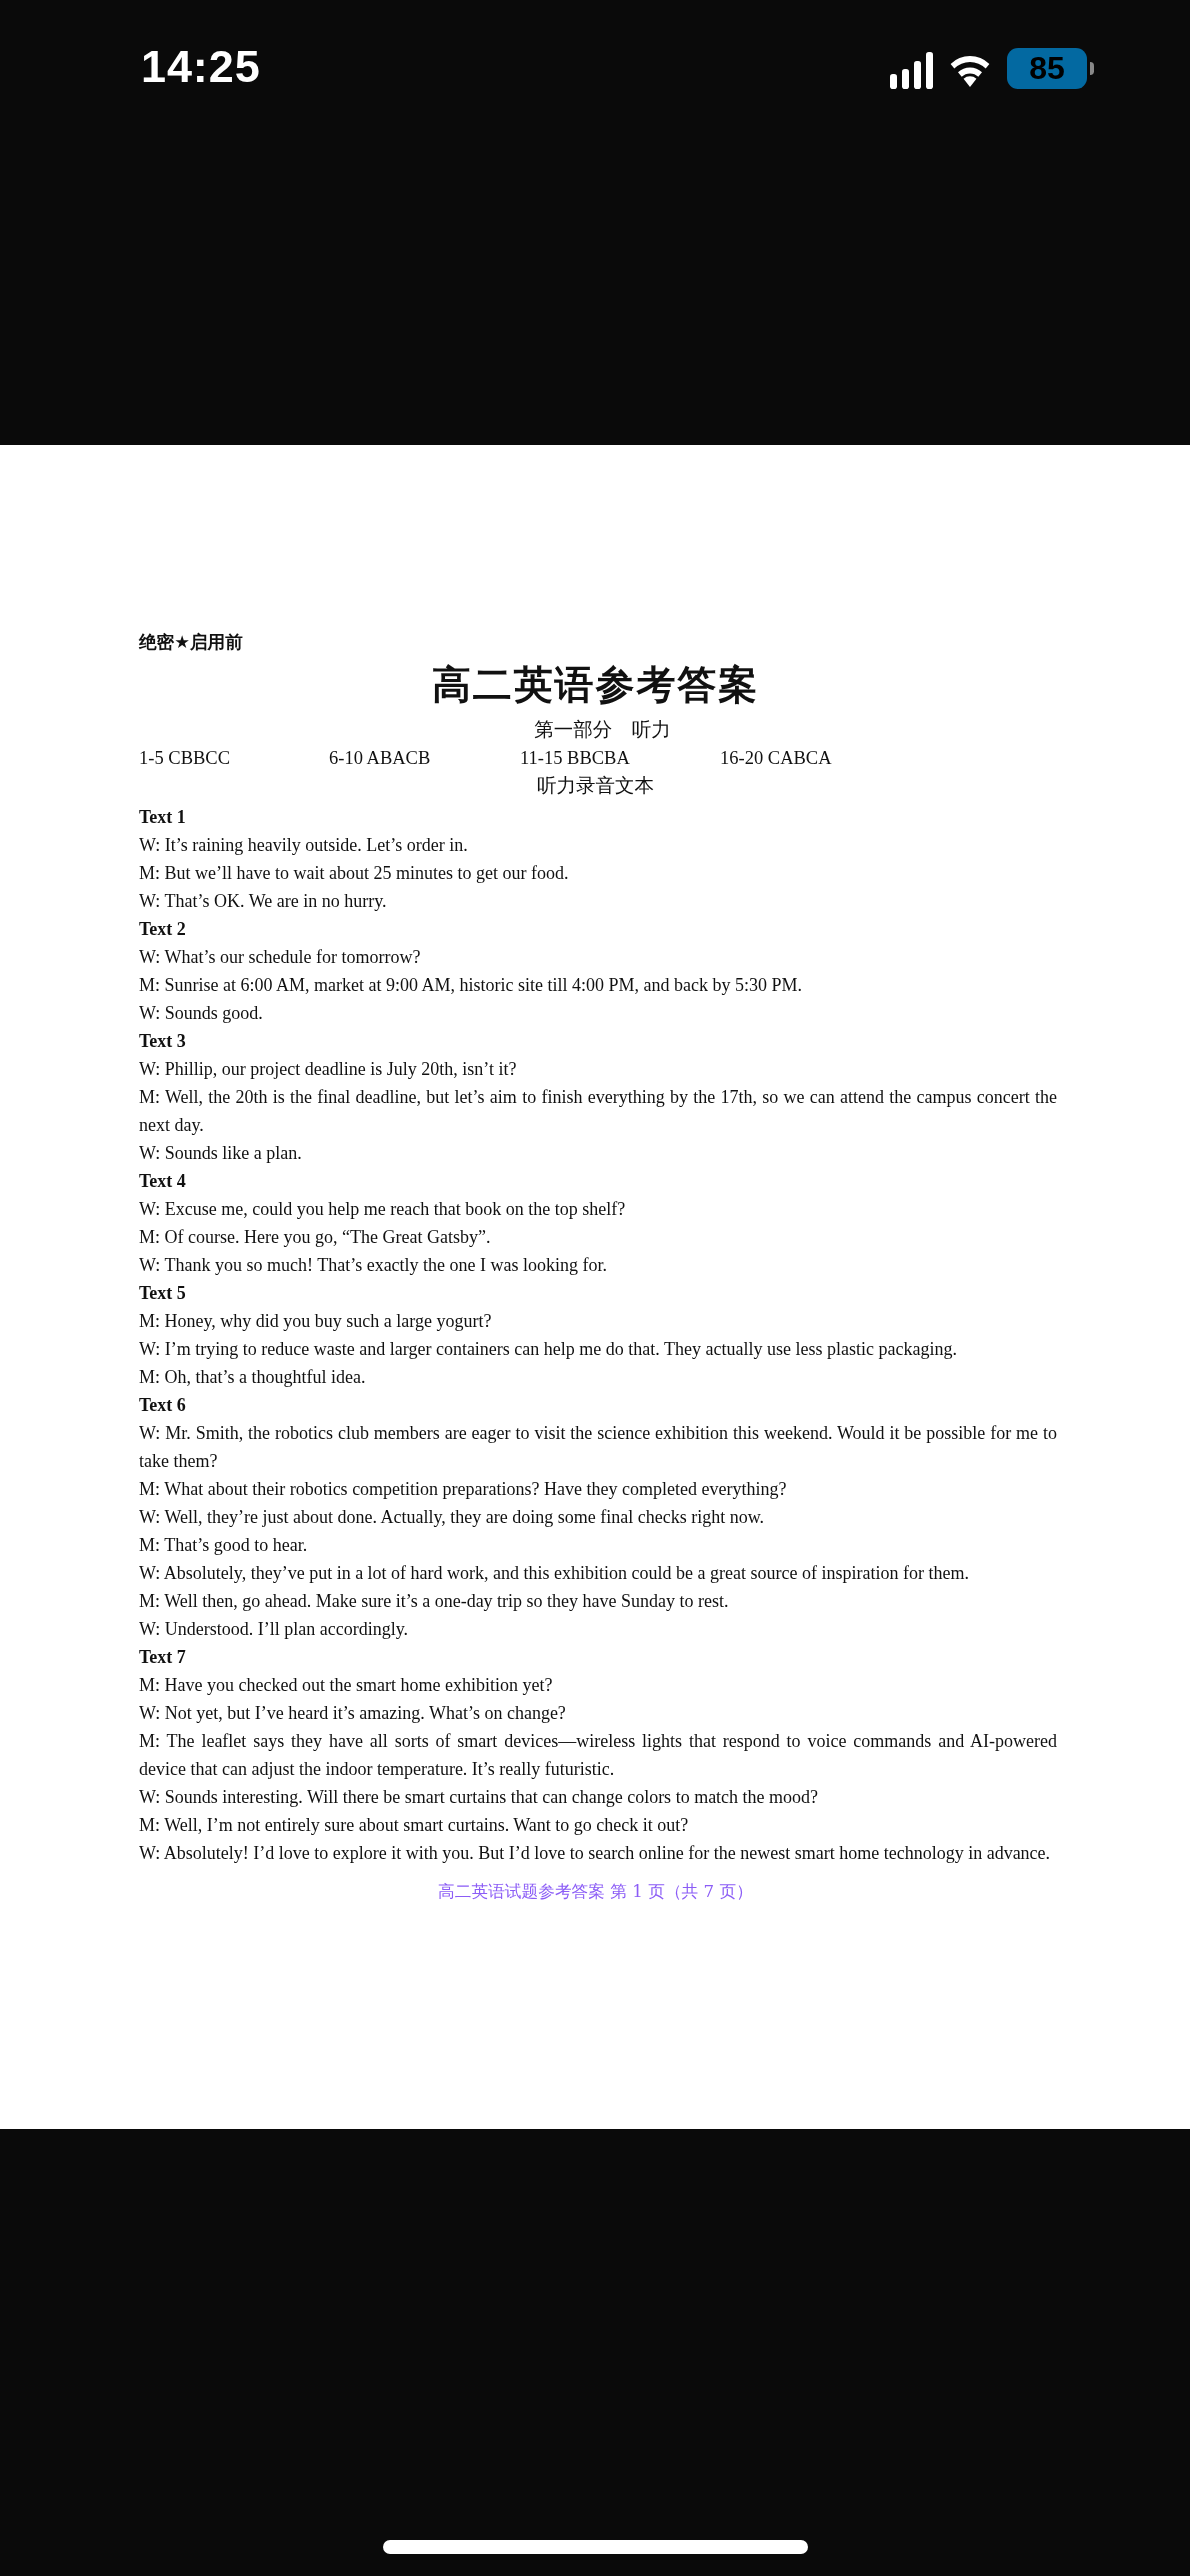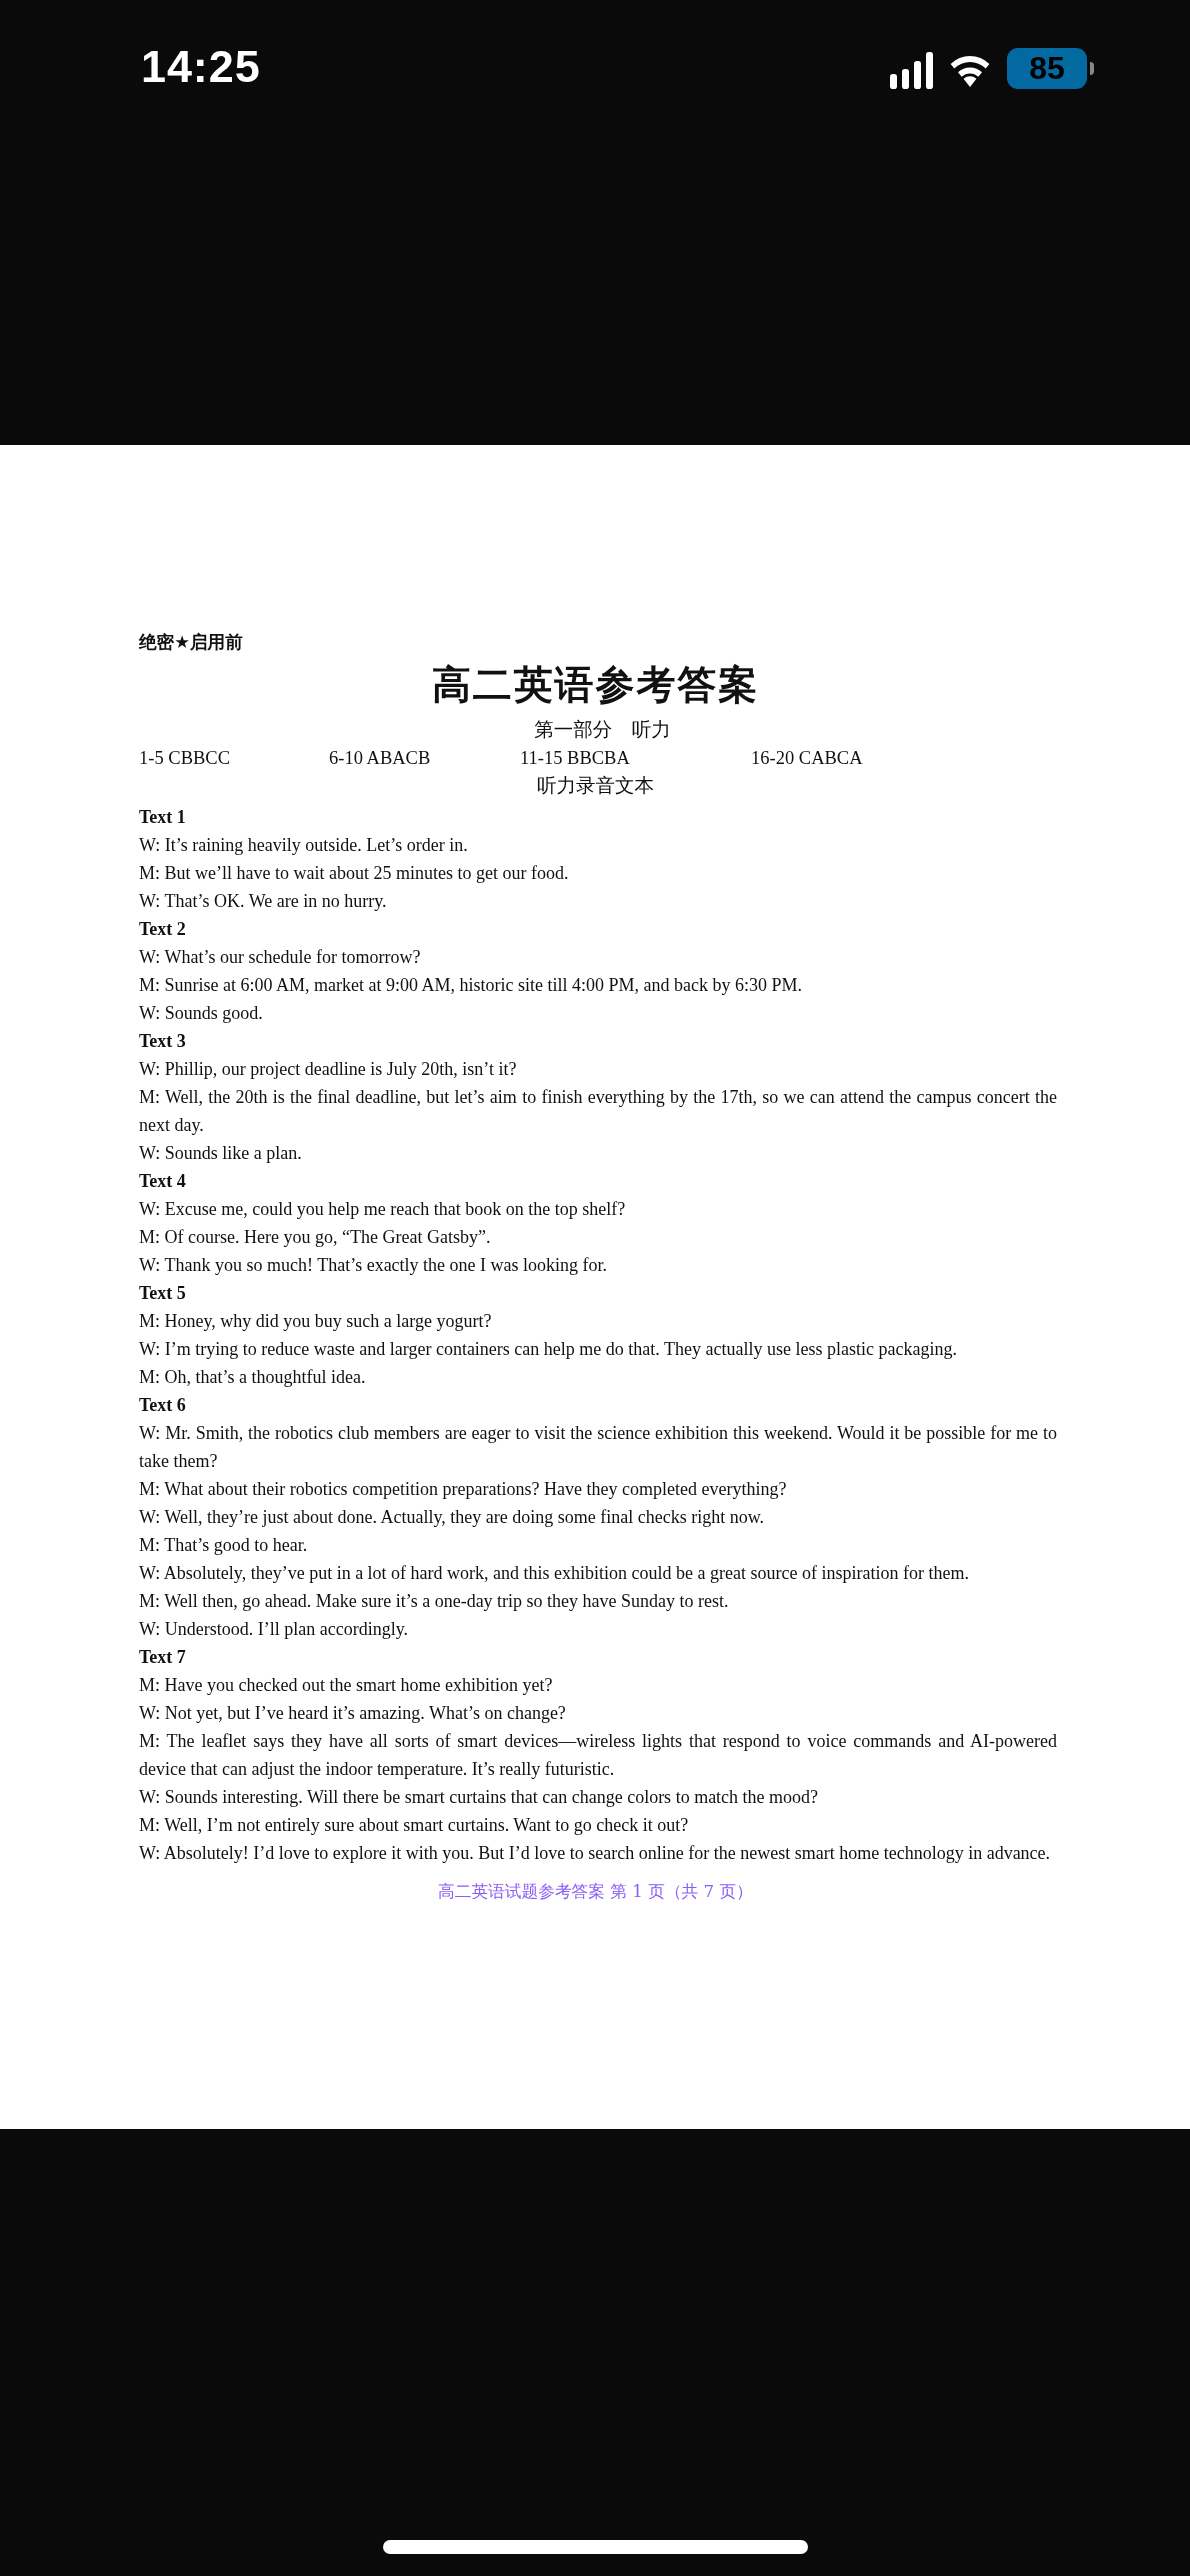--- a/index.html
+++ b/index.html
@@ -54,33 +54,33 @@
 </div>
 
 <div class="page">
   <div class="secret">绝密★启用前</div>
   <div class="title">高二英语参考答案</div>
   <div class="subtitle">第一部分　听力</div>
   <div class="answers">
     <span style="left:0">1-5 CBBCC</span>
     <span style="left:190px">6-10 ABACB</span>
     <span style="left:381px">11-15 BBCBA</span>
-    <span style="left:612px">16-20 CABCA</span>
+    <span style="left:581px">16-20 CABCA</span>
   </div>
   <div class="subtitle2">听力录音文本</div>
 
   <div class="transcript">
     <div class="heading">Text 1</div>
     <div class="line">W: It’s raining heavily outside. Let’s order in.</div>
     <div class="line">M: But we’ll have to wait about 25 minutes to get our food.</div>
     <div class="line">W: That’s OK. We are in no hurry.</div>
 
     <div class="heading">Text 2</div>
     <div class="line">W: What’s our schedule for tomorrow?</div>
-    <div class="line">M: Sunrise at 6:00 AM, market at 9:00 AM, historic site till 4:00 PM, and back by 6:30 PM.</div>
+    <div class="line">M: Sunrise at 6:00 AM, market at 9:00 AM, historic site till 4:00 PM, and back by 5:30 PM.</div>
     <div class="line">W: Sounds good.</div>
 
     <div class="heading">Text 3</div>
     <div class="line">W: Phillip, our project deadline is July 20th, isn’t it?</div>
     <div class="line">M: Well, the 20th is the final deadline, but let’s aim to finish everything by the 17th, so we can attend the campus concert the next day.</div>
     <div class="line">W: Sounds like a plan.</div>
 
     <div class="heading">Text 4</div>
     <div class="line">W: Excuse me, could you help me reach that book on the top shelf?</div>
     <div class="line">M: Of course. Here you go, “The Great Gatsby”.</div>

